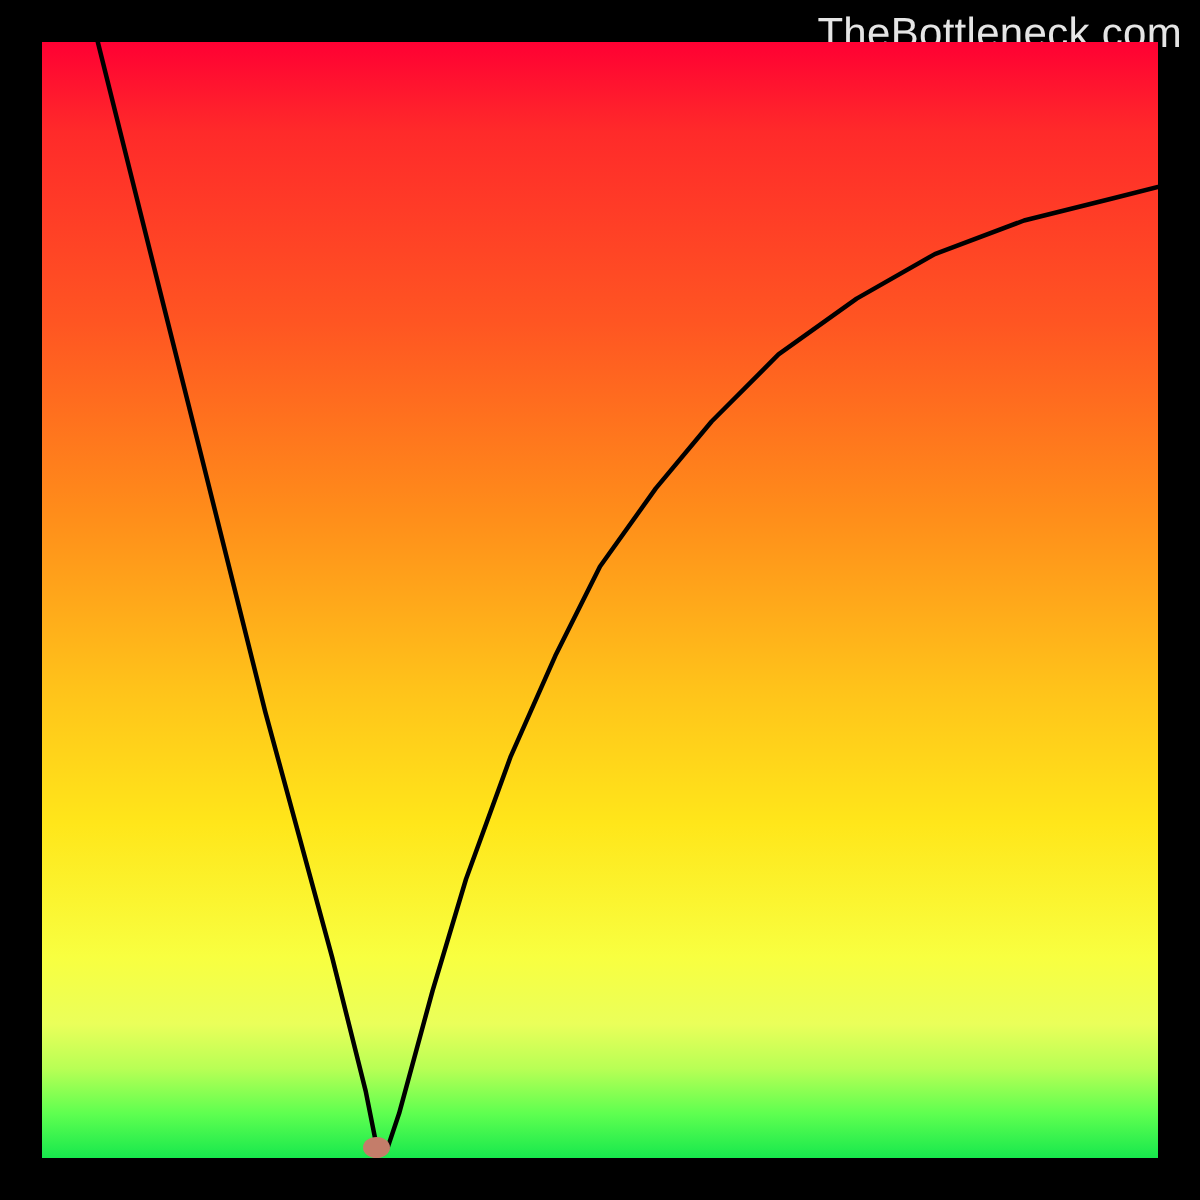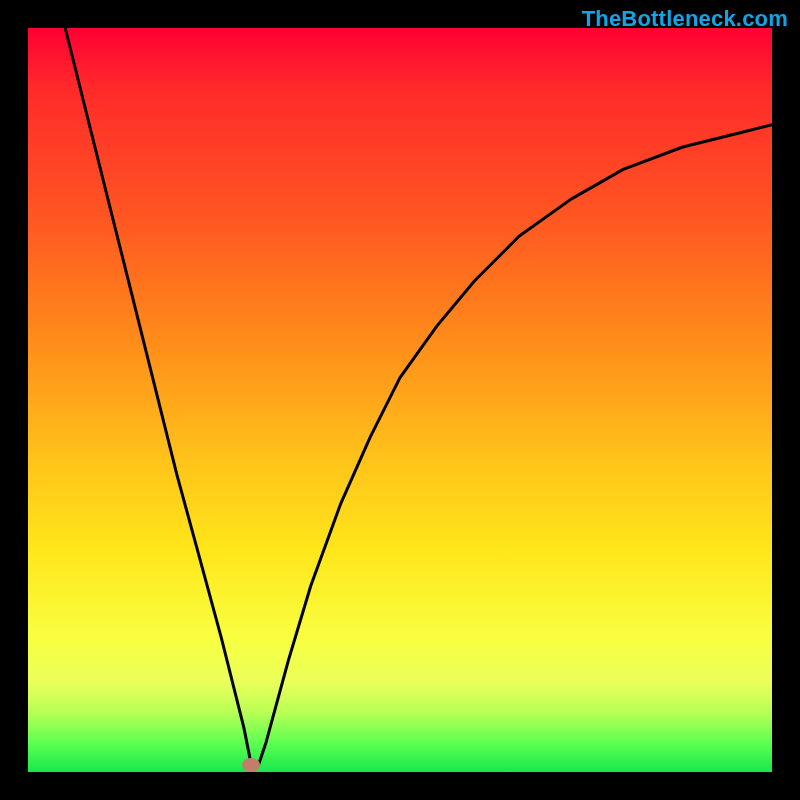--- a/index.html
+++ b/index.html
@@ -38,23 +38,23 @@
       #eaff5a 88%,
       #b8ff55 92%,
       #5fff50 96%,
       #17e84d 100%
     );
   }
   .watermark {
     position: absolute;
     top: 6px;
     right: 12px;
-    color: #0ea5e9;
-    font-size: 22px;
-    font-weight: 700;
+    color: #e5e5e5;
+    font-size: 28px;
+    font-weight: 400;
     letter-spacing: 0.2px;
     user-select: none;
   }
   svg.curve {
     position: absolute;
     top: 0;
     left: 0;
     width: 744px;
     height: 744px;
   }

